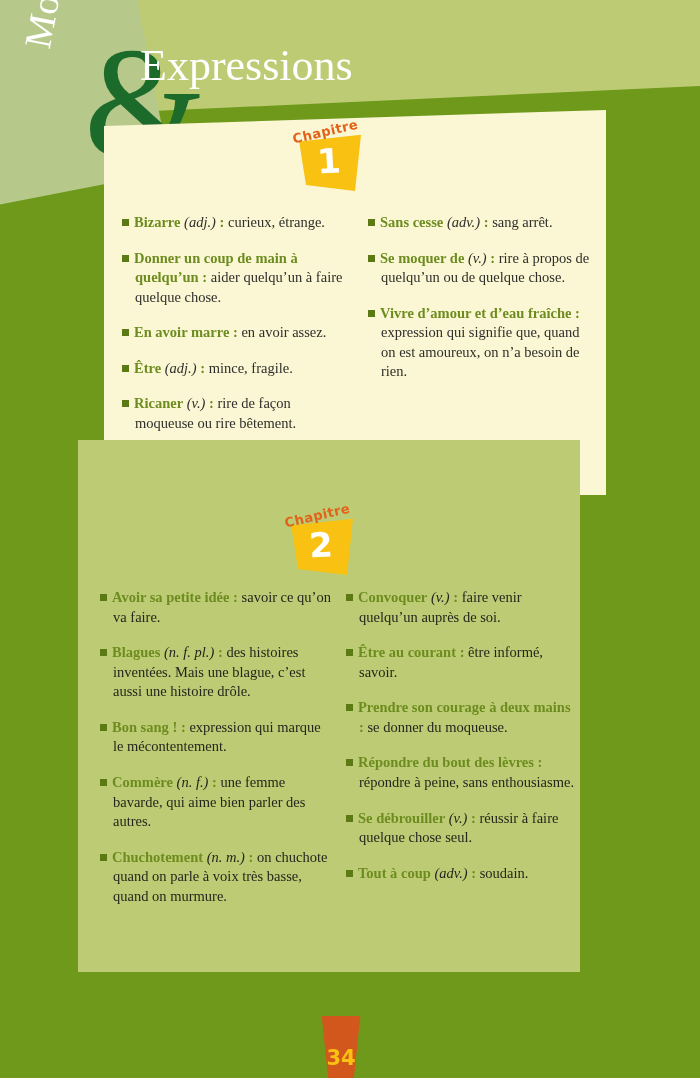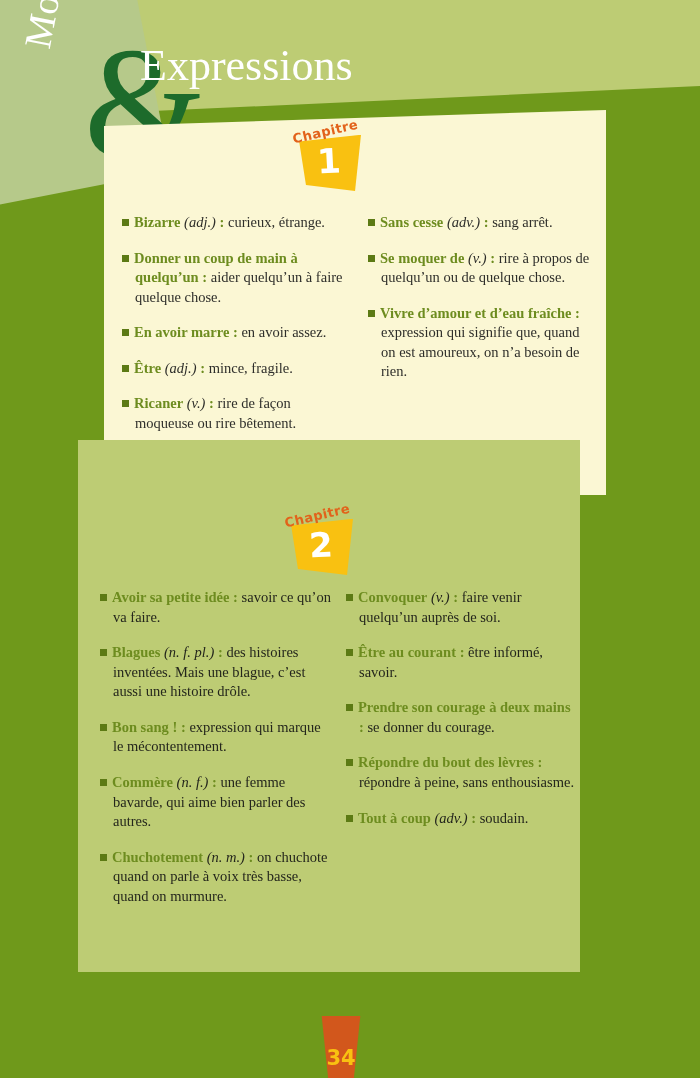--- a/index.html
+++ b/index.html
@@ -251,20 +251,21 @@
   <div class="col col-left">
       <p class="entry"><span class="bullet"></span><span class="term">Avoir sa petite idée</span><span class="term"> : </span><span>savoir ce qu’on va faire.</span></p>
       <p class="entry"><span class="bullet"></span><span class="term">Blagues</span> <span class="gram">(n. f. pl.)</span><span class="term"> : </span><span>des histoires inventées. Mais une blague, c’est aussi une histoire drôle.</span></p>
       <p class="entry"><span class="bullet"></span><span class="term">Bon sang !</span><span class="term"> : </span><span>expression qui marque le mécontentement.</span></p>
       <p class="entry"><span class="bullet"></span><span class="term">Commère</span> <span class="gram">(n. f.)</span><span class="term"> : </span><span>une femme bavarde, qui aime bien parler des autres.</span></p>
       <p class="entry"><span class="bullet"></span><span class="term">Chuchotement</span> <span class="gram">(n. m.)</span><span class="term"> : </span><span>on chuchote quand on parle à voix très basse, quand on murmure.</span></p>
     </div>
   <div class="col col-right">
       <p class="entry"><span class="bullet"></span><span class="term">Convoquer</span> <span class="gram">(v.)</span><span class="term"> : </span><span>faire venir quelqu’un auprès de soi.</span></p>
       <p class="entry"><span class="bullet"></span><span class="term">Être au courant</span><span class="term"> : </span><span>être informé, savoir.</span></p>
-      <p class="entry"><span class="bullet"></span><span class="term">Prendre son courage à deux mains</span><span class="term"> : </span><span>se donner du courage.</span></p>
+      <p class="entry"><span class="bullet"></span><span class="term">Prendre son courage à deux mains</span><span class="term"> : </span><span>se donner du moqueuse.</span></p>
       <p class="entry"><span class="bullet"></span><span class="term">Répondre du bout des lèvres</span><span class="term"> : </span><span>répondre à peine, sans enthousiasme.</span></p>
+      <p class="entry"><span class="bullet"></span><span class="term">Se débrouiller</span> <span class="gram">(v.)</span><span class="term"> : </span><span>réussir à faire quelque chose seul.</span></p>
       <p class="entry"><span class="bullet"></span><span class="term">Tout à coup</span> <span class="gram">(adv.)</span><span class="term"> : </span><span>soudain.</span></p>
     </div>
 </div>
 
 <div class="footer-tab"></div>
 <div class="footer-num">34</div>
 
 </body></html>

